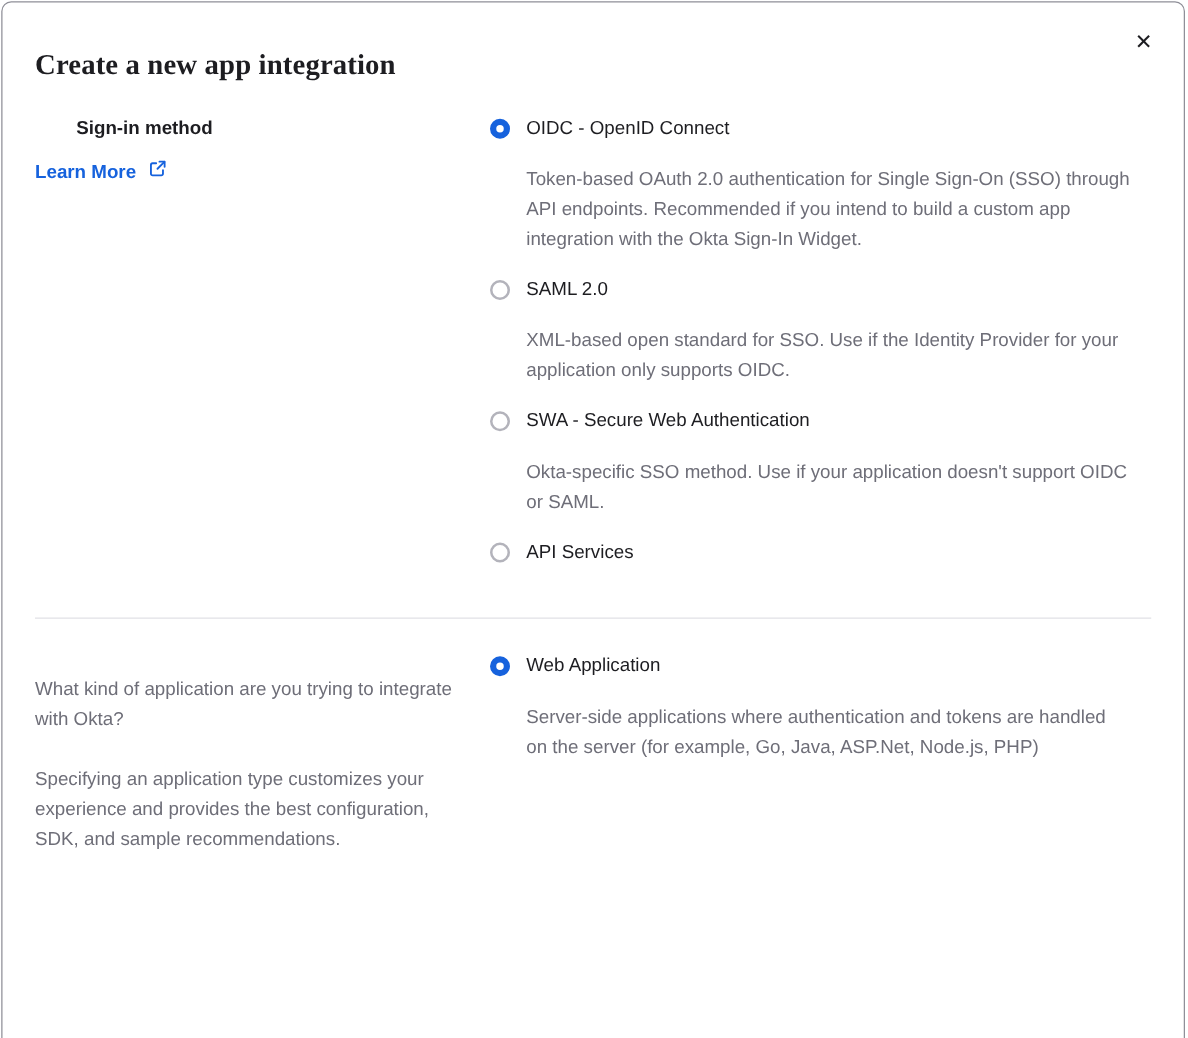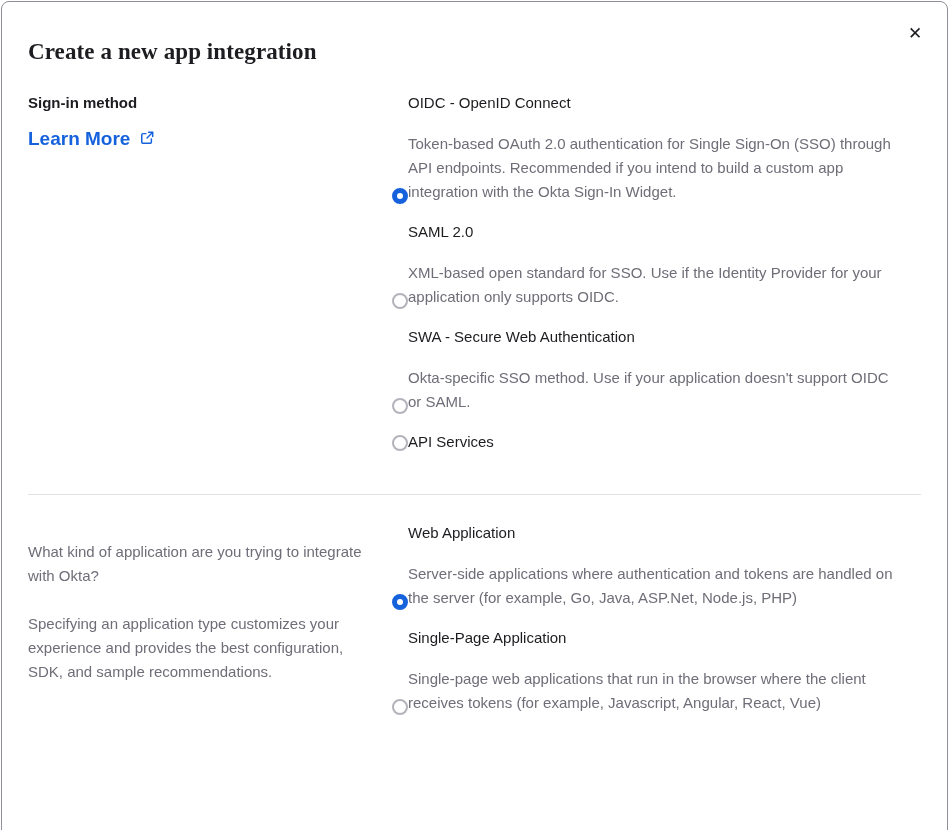--- a/index.html
+++ b/index.html
@@ -39,43 +39,45 @@
   .section {
     display: grid;
     grid-template-columns: 364px 1fr;
     margin-top: 29px;
   }
   .section-label {
     font-size: 15px;
     font-weight: 700;
     color: #1d1d21;
     line-height: 18px;
+    margin-left: 33px;
   }
   .learn-more {
     display: inline-flex;
     align-items: center;
     gap: 10px;
     margin-top: 16px;
-    font-size: 19px;
+    font-size: 15px;
     font-weight: 700;
     color: #1662dd;
     text-decoration: none;
     cursor: pointer;
   }
   .left-desc {
     margin-top: 16px;
     font-size: 15px;
     line-height: 24px;
     color: #6e6e78;
     max-width: 342px;
   }
   .left-desc + .left-desc { margin-top: 24px; }
   .option {
     display: flex;
-    align-items: flex-end;
+    align-items: flex-start;
+    gap: 13px;
     margin-bottom: 19px;
     max-width: 512px;
   }
   .option:last-child { margin-bottom: 0; }
   .radio {
     flex: none;
     width: 16px; height: 16px;
     margin-top: 1px;
     border-radius: 50%;
     border: 2px solid #b3b3bb;
@@ -165,23 +167,16 @@
       <p class="left-desc">Specifying an application type customizes your experience and provides the best configuration, SDK, and sample recommendations.</p>
     </div>
     <div>
       <div class="option">
         <span class="radio checked"></span>
         <div>
           <div class="option-label">Web Application</div>
           <div class="option-desc">Server-side applications where authentication and tokens are handled on the server (for example, Go, Java, ASP.Net, Node.js, PHP)</div>
         </div>
       </div>
-      <div class="option">
-        <span class="radio"></span>
-        <div>
-          <div class="option-label">Single-Page Application</div>
-          <div class="option-desc">Single-page web applications that run in the browser where the client receives tokens (for example, Javascript, Angular, React, Vue)</div>
-        </div>
-      </div>
     </div>
   </div>
 
 </div>
 
 </body></html>

